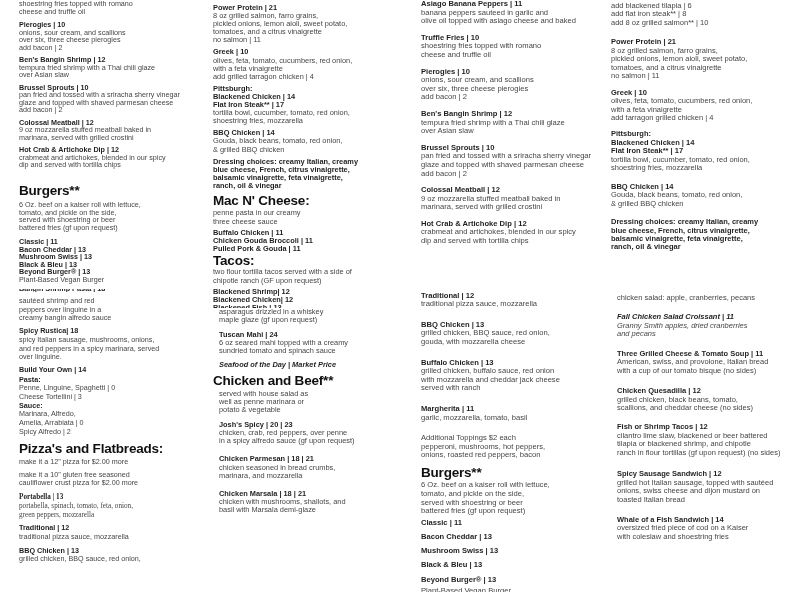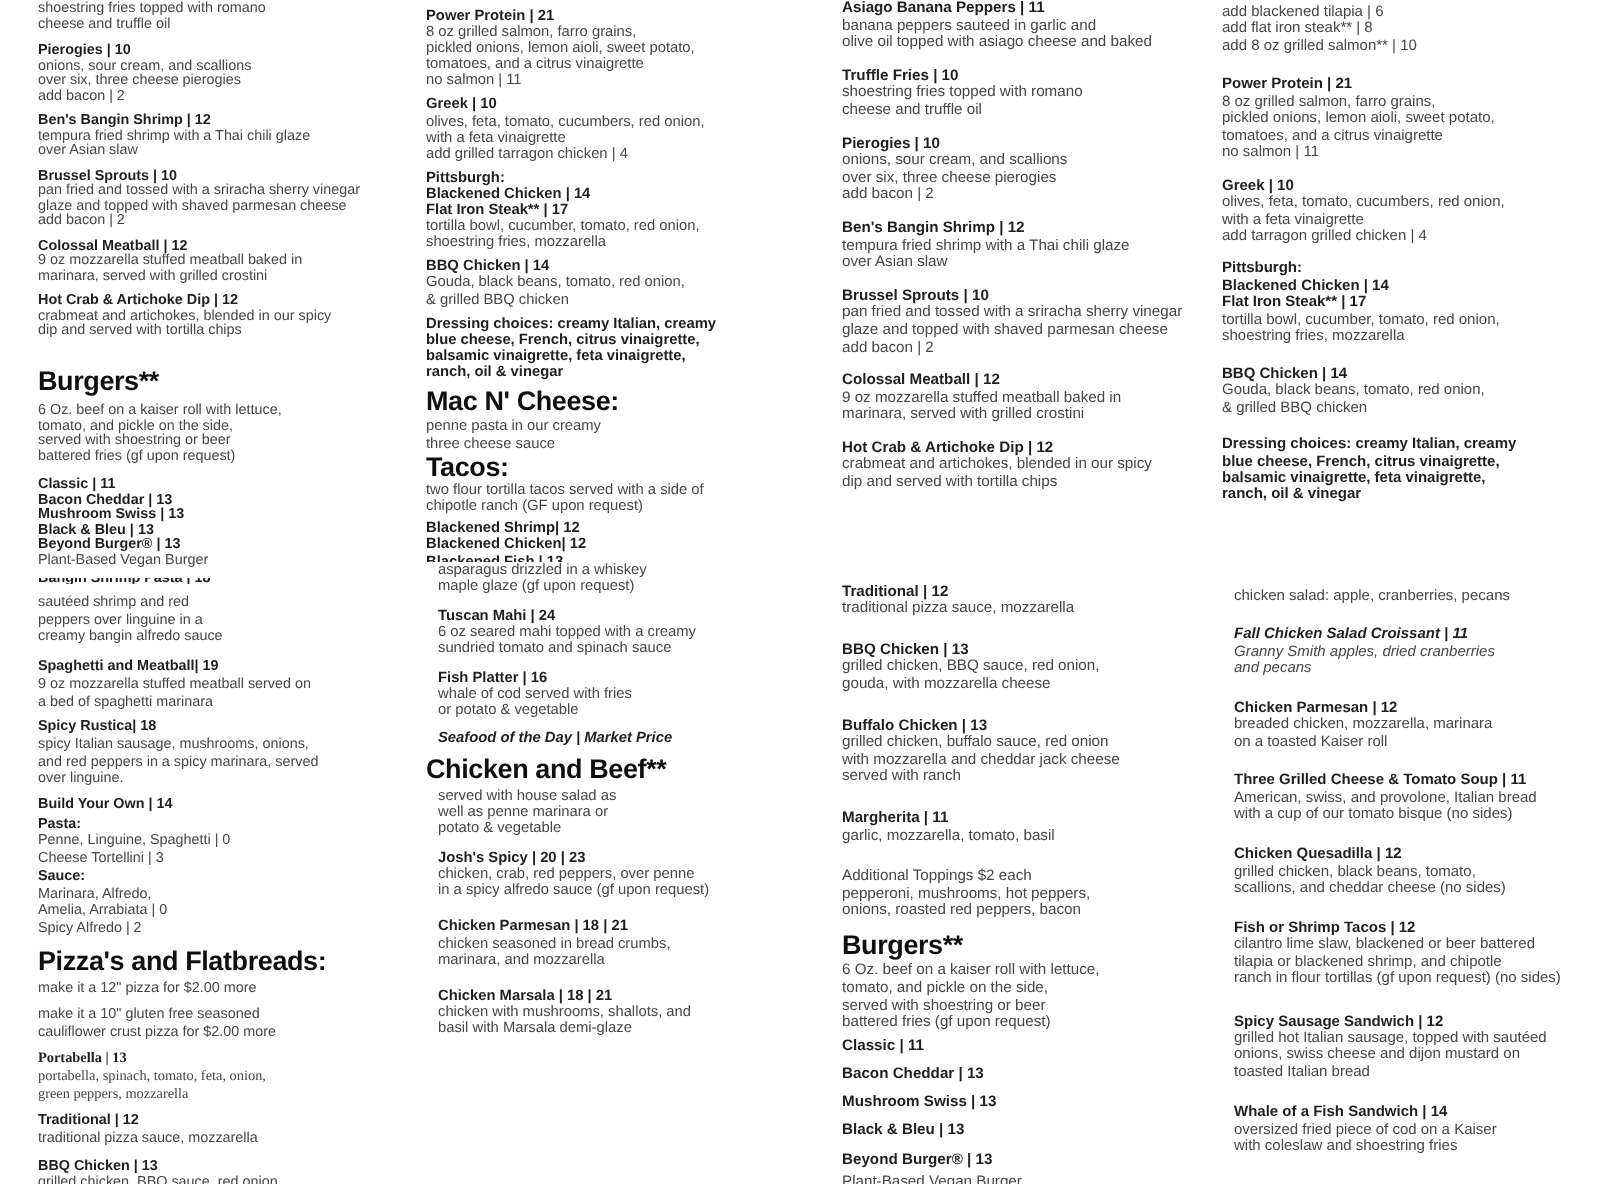--- a/index.html
+++ b/index.html
@@ -80,25 +80,20 @@
       <div class="d">Plant-Based Vegan Burger</div>
     </div>
     <div class="cliptop" style="margin-top: 6px;">
       <div class="t">Bangin Shrimp Pasta | 18</div>
     </div>
     <div class="lines loose" style="margin-top: 5px;">
       <div class="d">sautéed shrimp and red</div>
       <div class="d">peppers over linguine in a</div>
       <div class="d">creamy bangin alfredo sauce</div>
     </div>
-    <div class="item loose" style="margin-top: 6px;">
-      <div class="t">Spaghetti and Meatball| 19</div>
-      <div class="d">9 oz mozzarella stuffed meatball served on</div>
-      <div class="d">a bed of spaghetti marinara</div>
-    </div>
     <div class="item loose" style="margin-top: 4px;">
       <div class="t">Spicy Rustica| 18</div>
       <div class="d">spicy Italian sausage, mushrooms, onions,</div>
       <div class="d">and red peppers in a spicy marinara, served</div>
       <div class="d">over linguine.</div>
     </div>
     <div class="boldlines loose" style="margin-top: 4px;">
       <div class="t">Build Your Own | 14</div>
     </div>
     <div class="cols2 loose" style="margin-top: 1px;">
@@ -166,45 +161,45 @@
       <div class="t">Dressing choices: creamy Italian, creamy</div>
       <div class="t">blue cheese, French, citrus vinaigrette,</div>
       <div class="t">balsamic vinaigrette, feta vinaigrette,</div>
       <div class="t">ranch, oil &amp; vinegar</div>
     </div>
     <div class="heading" style="margin-top: 4px;">Mac N' Cheese:</div>
     <div class="lines" style="margin-top: 1px;">
       <div class="d">penne pasta in our creamy</div>
       <div class="d">three cheese sauce</div>
     </div>
+    <div class="boldlines" style="margin-top: 3px;">
+      <div class="t">Buffalo Chicken | 11</div>
+      <div class="t">Chicken Gouda Broccoli | 11</div>
+      <div class="t">Pulled Pork &amp; Gouda | 11</div>
+    </div>
     <div class="heading" style="margin-top: 1px;">Tacos:</div>
     <div class="lines">
       <div class="d">two flour tortilla tacos served with a side of</div>
       <div class="d">chipotle ranch (GF upon request)</div>
     </div>
     <div class="boldlines" style="margin-top: 3px;">
       <div class="t">Blackened Shrimp| 12</div>
       <div class="t">Blackened Chicken| 12</div>
     </div>
     <div class="clipbottom">
       <div class="t">Blackened Fish | 13</div>
     </div>
     <div class="lines indent">
       <div class="d">asparagus drizzled in a whiskey</div>
       <div class="d">maple glaze (gf upon request)</div>
     </div>
     <div class="item indent" style="margin-top: 7px;">
       <div class="t">Tuscan Mahi | 24</div>
       <div class="d">6 oz seared mahi topped with a creamy</div>
       <div class="d">sundried tomato and spinach sauce</div>
-    </div>
-    <div class="item indent" style="margin-top: 7px;">
-      <div class="t">Fish Platter | 16</div>
-      <div class="d">whale of cod served with fries</div>
-      <div class="d">or potato &amp; vegetable</div>
     </div>
     <div class="bolditalic indent" style="margin-top: 6px;">Seafood of the Day | Market Price</div>
     <div class="heading" style="margin-top: 5px;">Chicken and Beef**</div>
     <div class="lines indent" style="margin-top: 1px;">
       <div class="d">served with house salad as</div>
       <div class="d">well as penne marinara or</div>
       <div class="d">potato &amp; vegetable</div>
     </div>
     <div class="item indent" style="margin-top: 7px;">
       <div class="t">Josh's Spicy | 20 | 23</div>
@@ -345,25 +340,20 @@
     <div class="gap" style="height: 42px;"></div>
     <div class="lines indent">
       <div class="d">chicken salad: apple, cranberries, pecans</div>
     </div>
     <div class="item indent" style="margin-top: 11px; font-style: italic;">
       <div class="t">Fall Chicken Salad Croissant | 11</div>
       <div class="d">Granny Smith apples, dried cranberries</div>
       <div class="d">and pecans</div>
     </div>
     <div class="item indent" style="margin-top: 11px;">
-      <div class="t">Chicken Parmesan | 12</div>
-      <div class="d">breaded chicken, mozzarella, marinara</div>
-      <div class="d">on a toasted Kaiser roll</div>
-    </div>
-    <div class="item indent" style="margin-top: 11px;">
       <div class="t">Three Grilled Cheese &amp; Tomato Soup | 11</div>
       <div class="d">American, swiss, and provolone, Italian bread</div>
       <div class="d">with a cup of our tomato bisque (no sides)</div>
     </div>
     <div class="item indent" style="margin-top: 12px;">
       <div class="t">Chicken Quesadilla | 12</div>
       <div class="d">grilled chicken, black beans, tomato,</div>
       <div class="d">scallions, and cheddar cheese (no sides)</div>
     </div>
     <div class="item indent" style="margin-top: 11px;">

